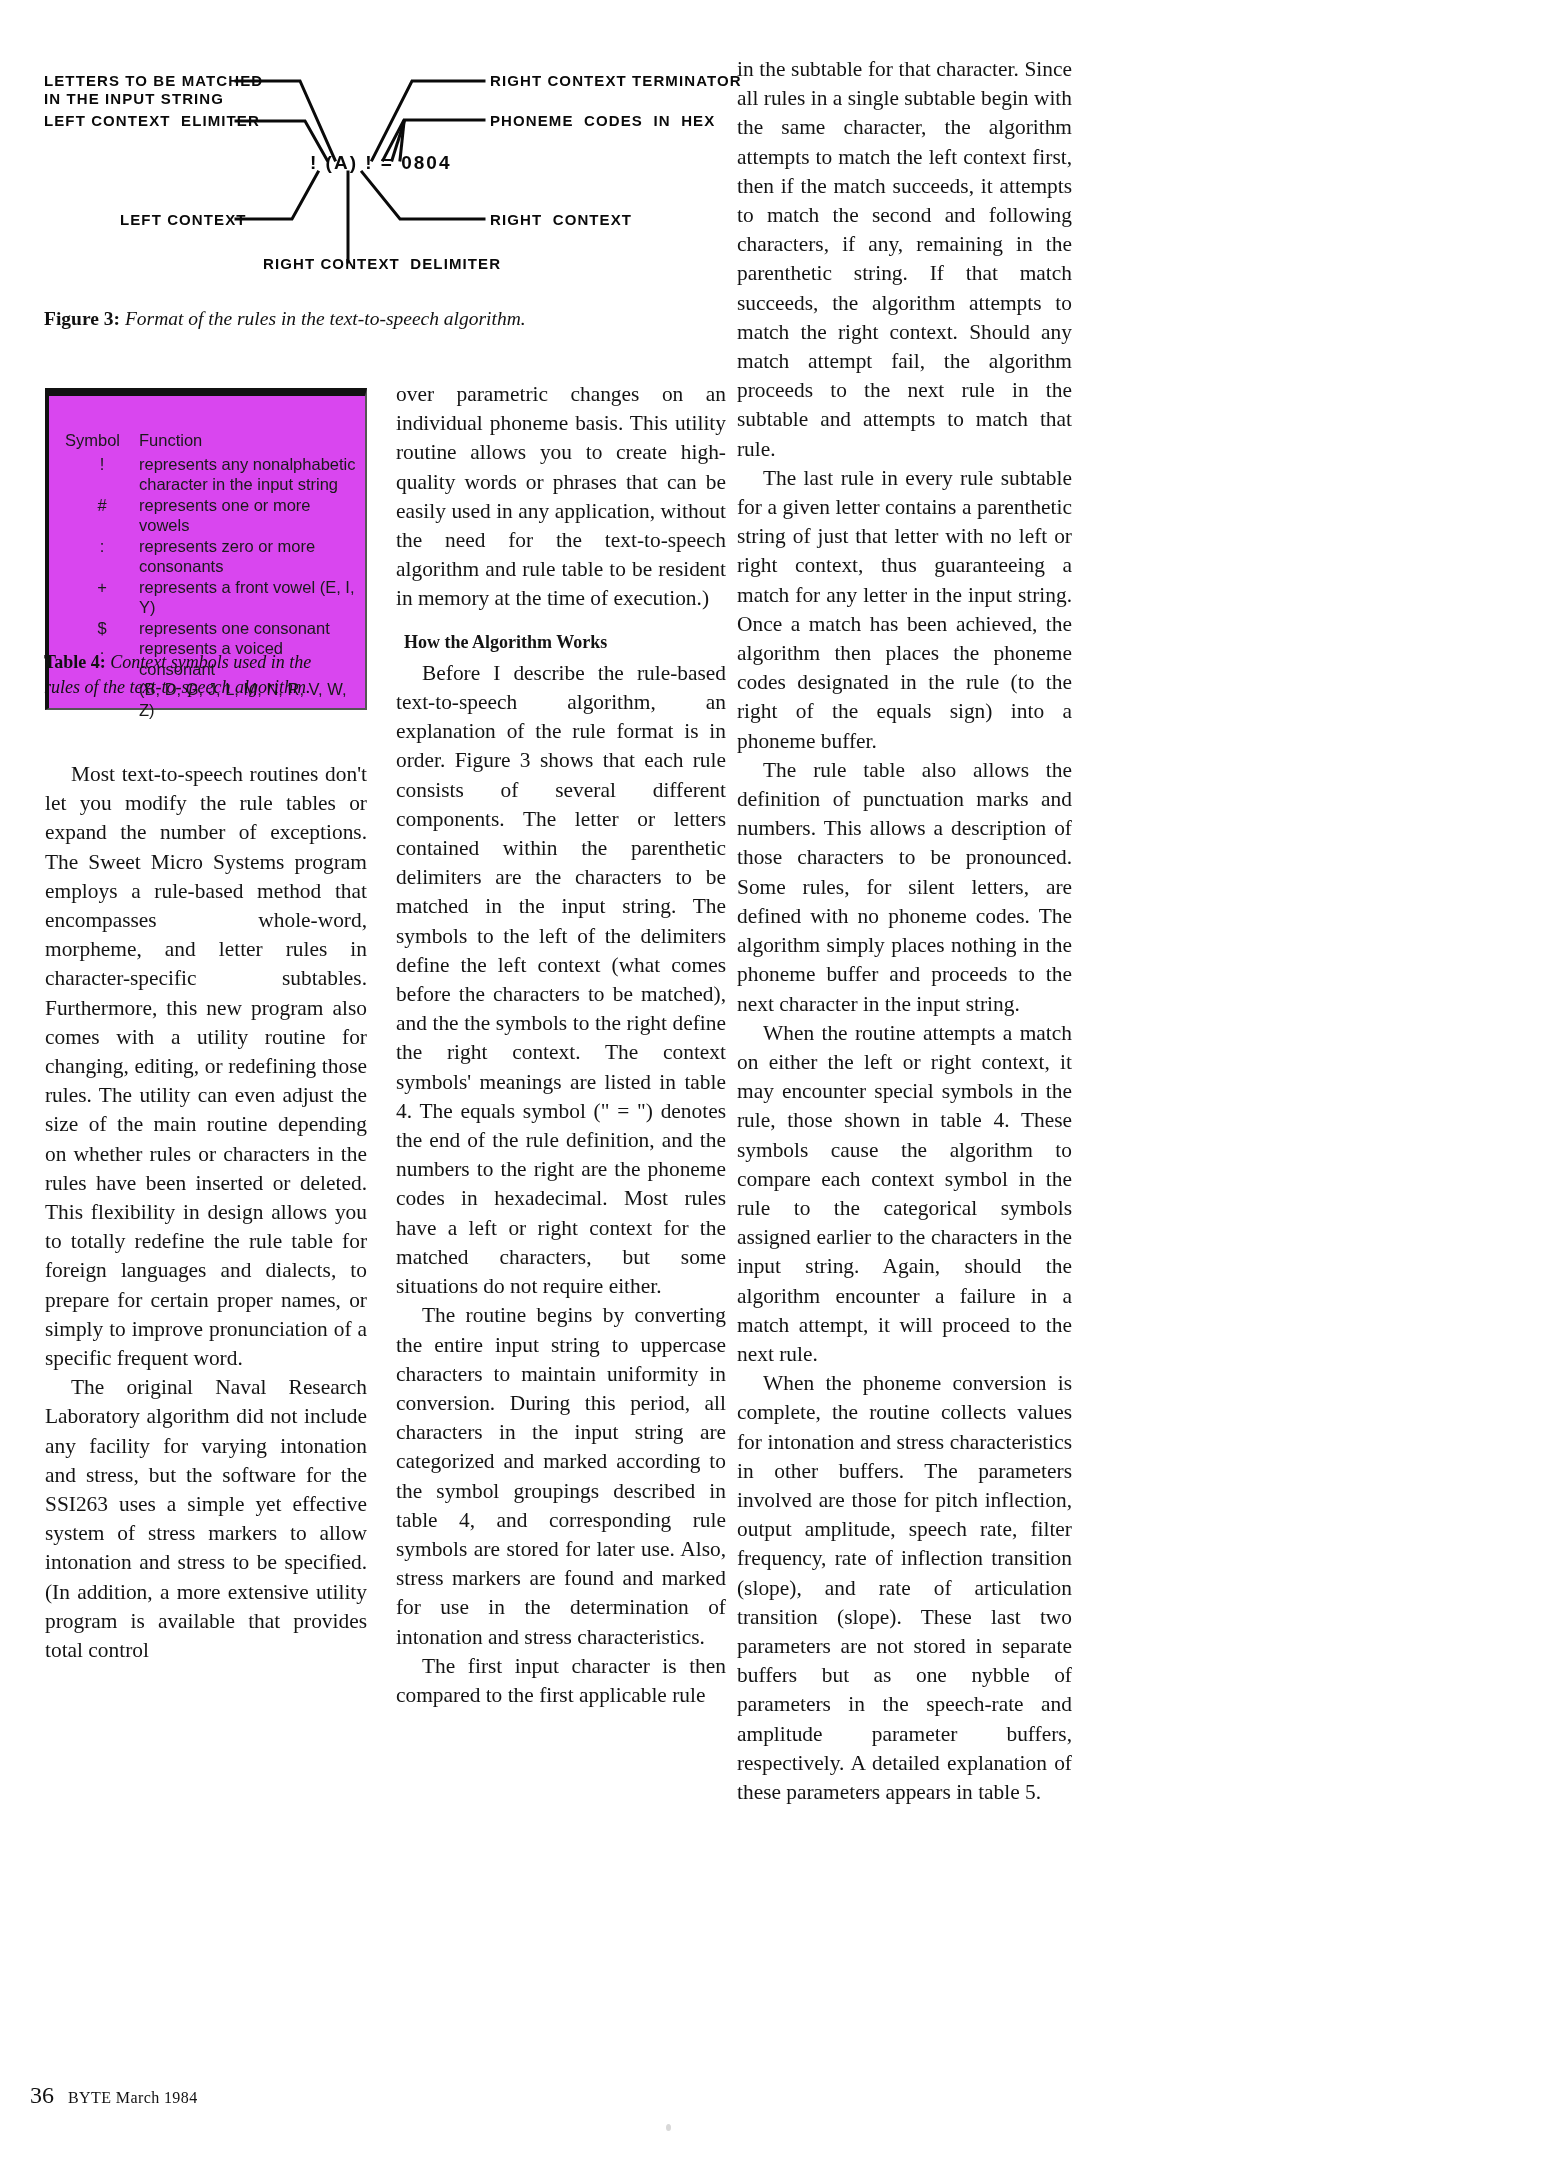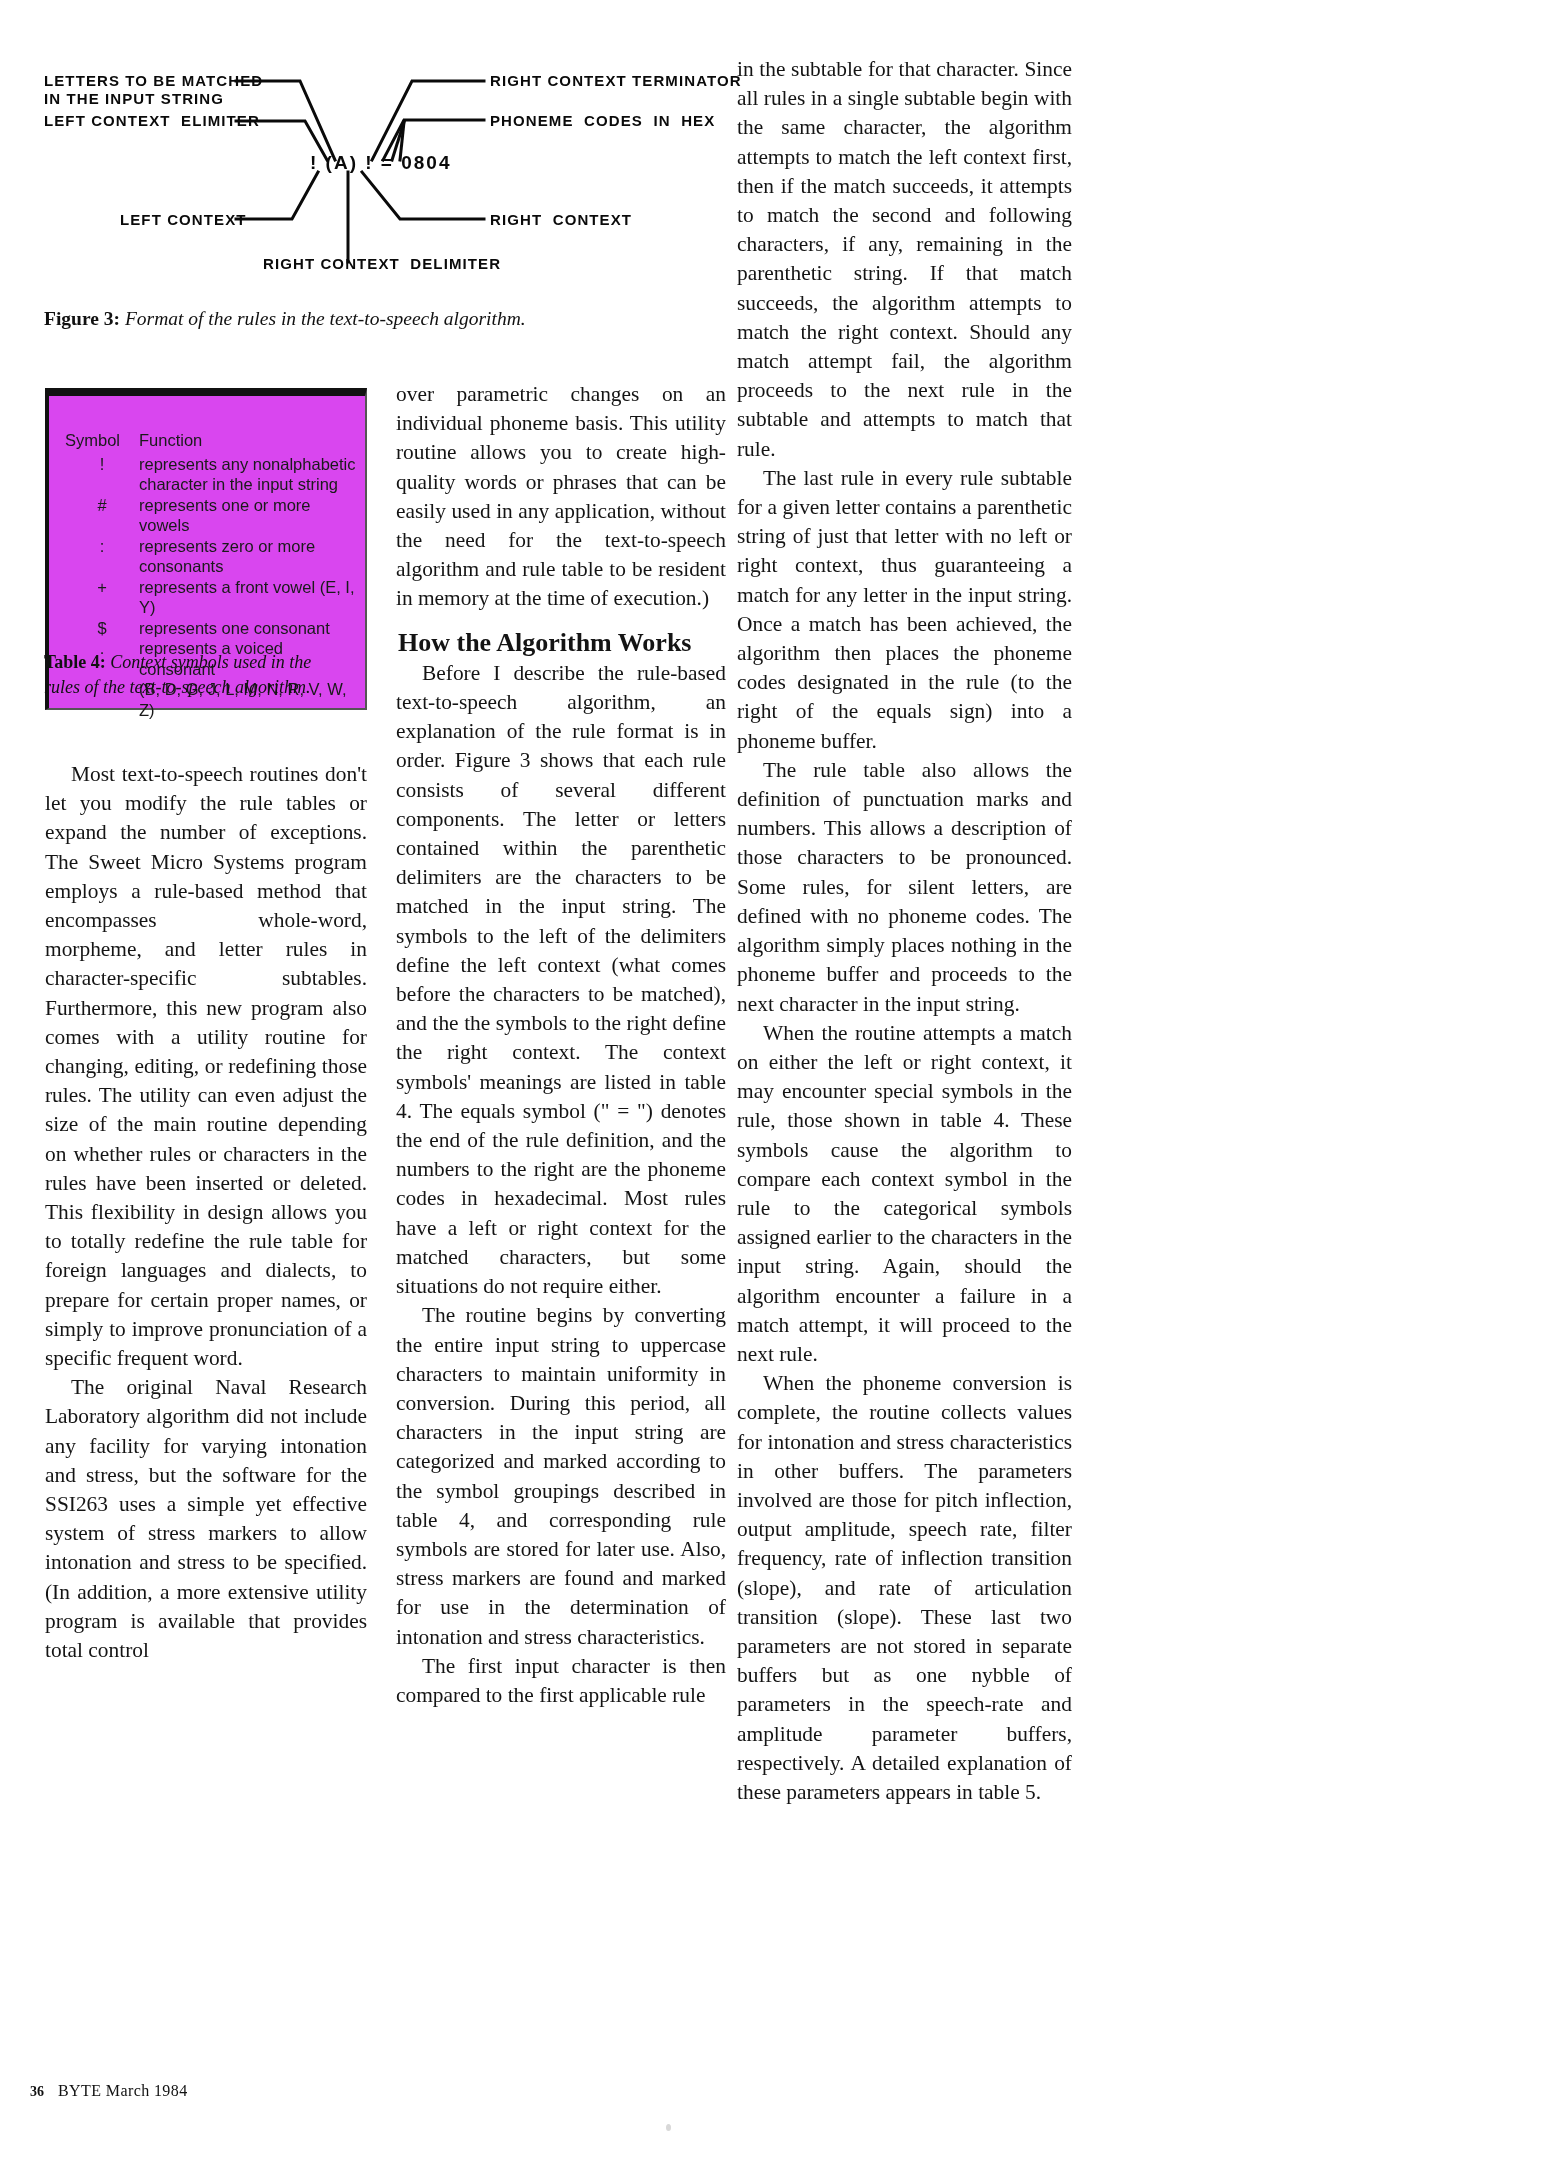--- a/index.html
+++ b/index.html
@@ -139,23 +139,23 @@
     text-justify: inter-word;
     color: #141414;
     hyphens: none;
   }
   .col p {
     margin: 0;
     text-indent: 26px;
   }
   .col p.noindent { text-indent: 0; }
   .col h3 {
-    margin: 14px 0 2px 2px;
-    font-family: "Liberation Serif", serif;
-    font-size: 26px;
+    margin: 14px 0 2px 8px;
+    font-family: "Liberation Serif", serif;
+    font-size: 18px;
     font-weight: bold;
     text-align: left;
   }
 
   #col-left  { left: 45px;  top: 760px;  width: 322px; }
   #col-mid   { left: 396px; top: 380px;  width: 330px; }
   #col-right { left: 737px; top: 55px;   width: 335px; }
 
   
   #col-left { top: 760px; }
@@ -164,22 +164,22 @@
   #footer {
     position: absolute;
     left: 30px;
     top: 2082px;
     font-family: "Liberation Serif", serif;
     font-size: 16px;
     color: #111;
     white-space: nowrap;
   }
   #footer .pageno {
-    font-weight: bold;
-    font-size: 14px;
+    font-weight: normal;
+    font-size: 24px;
     margin-right: 14px;
   }
   #footer .mag {
     letter-spacing: 0.4px;
   }
 
   #bottom-speck {
     position: absolute;
     left: 666px;
     top: 2124px;

